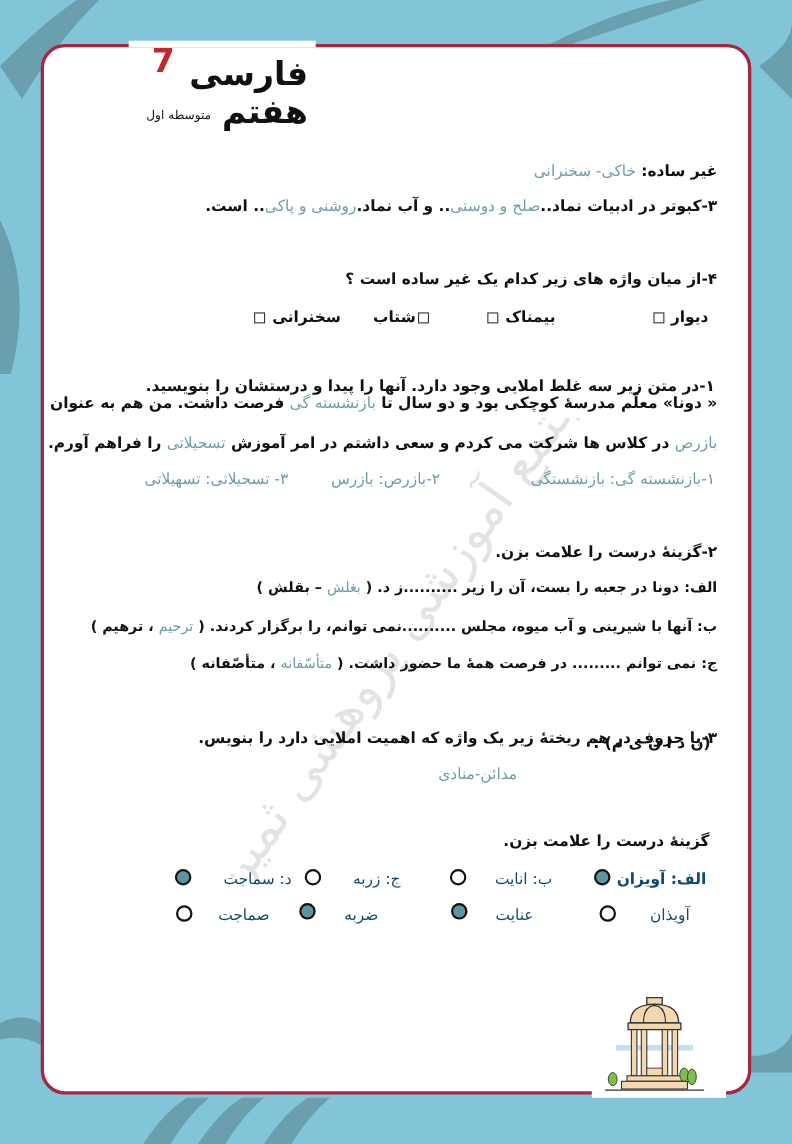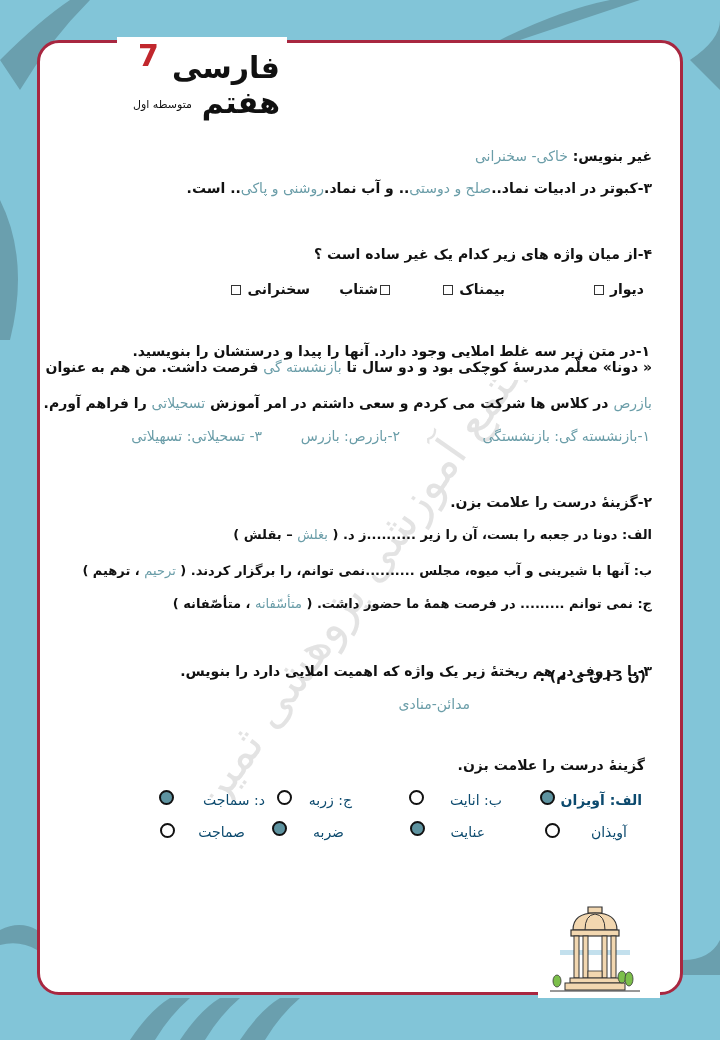--- a/index.html
+++ b/index.html
@@ -45,21 +45,21 @@
   <span class="num">7</span>
   <span class="title">فارسی هفتم</span>
   <span class="sub">متوسطه اول</span>
 </div>
 
 <svg class="watermark" viewBox="0 0 560 420">
   <text x="300" y="200" font-size="46" fill="#d8d8d8" opacity="0.7" text-anchor="middle" transform="rotate(-55 300 200)" font-family="DejaVu Sans, sans-serif" direction="rtl">مجتمع آموزشی پژوهشی ثمین</text>
 </svg>
 
 <div class="line" style="top:148px;">
-  <span>غیر بنویس:</span>
+  <span>غیر ساده:</span>
   <span class="ans">خاکی- سخنرانی</span>
 </div>
 <div class="line" style="top:180px;">
   <span>۳-کبوتر در ادبیات نماد..</span><span class="ans">صلح و دوستی</span><span>.. و آب نماد.</span><span class="ans">روشنی و پاکی</span><span>.. است.</span>
 </div>
 
 <div class="line" style="top:246px;">۴-از میان واژه های زیر کدام یک غیر ساده است ؟</div>
 <div class="opt" style="right:76px; top:281px;"><span>دیوار</span><span class="box"></span></div>
 <div class="opt" style="right:215px; top:281px;"><span>بیمناک</span><span class="box"></span></div>
 <div class="opt ans" style="right:330px; top:281px;"><span class="box" style="margin:0 0 0 2px;"></span><span>شتاب</span></div>
@@ -90,21 +90,21 @@
 <div class="line" style="top:663px;">۳-با حروف در هم ریختهٔ زیر یک واژه که اهمیت املایی دارد را بنویس.</div>
 <div class="line" style="top:668px; right:74px; font-weight:bold;">(ن د ا ن ی م) :</div>
 <div class="line ans" style="top:696px; right:250px;">مدائن-منادی</div>
 
 <div class="line" style="top:757px; right:75px;">گزینهٔ درست را علامت بزن.</div>
 
 <span class="rlabel" style="right:78px; top:792px; font-weight:bold;">الف: آویزان</span>
 <span class="radio filled" style="left:540px; top:790px;"></span>
 <span class="rlabel" style="right:218px; top:792px;">ب: انایت</span>
 <span class="radio" style="left:409px; top:790px;"></span>
-<span class="rlabel" style="right:368px; top:792px;">ج: زربه</span>
+<span class="rlabel" style="right:356px; top:792px;">ج: زربه</span>
 <span class="radio" style="left:277px; top:790px;"></span>
 <span class="rlabel" style="right:455px; top:792px;">د: سماجت</span>
 <span class="radio filled" style="left:159px; top:790px;"></span>
 
 <span class="rlabel" style="right:93px; top:824px;">آویذان</span>
 <span class="radio" style="left:545px; top:823px;"></span>
 <span class="rlabel" style="right:235px; top:824px;">عنایت</span>
 <span class="radio filled" style="left:410px; top:821px;"></span>
 <span class="rlabel" style="right:376px; top:824px;">ضربه</span>
 <span class="radio filled" style="left:272px; top:821px;"></span>

